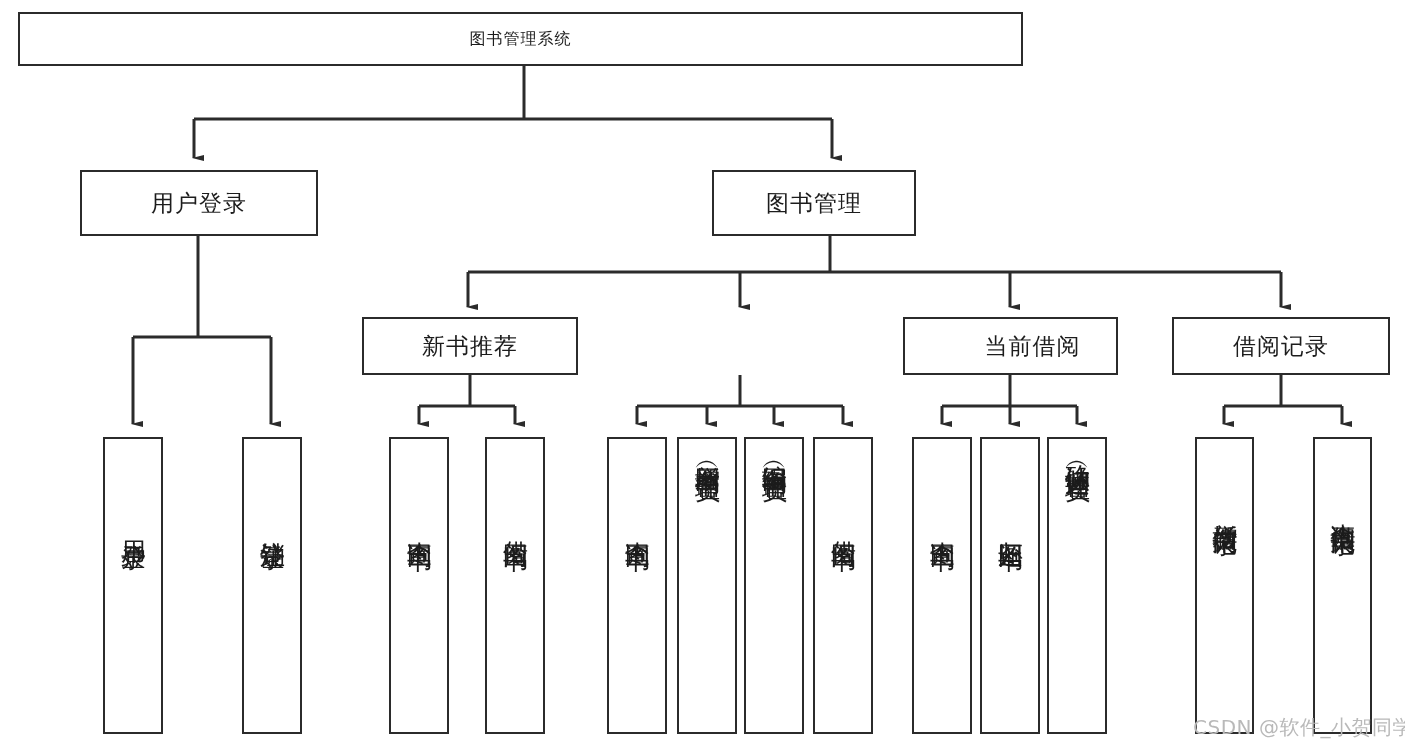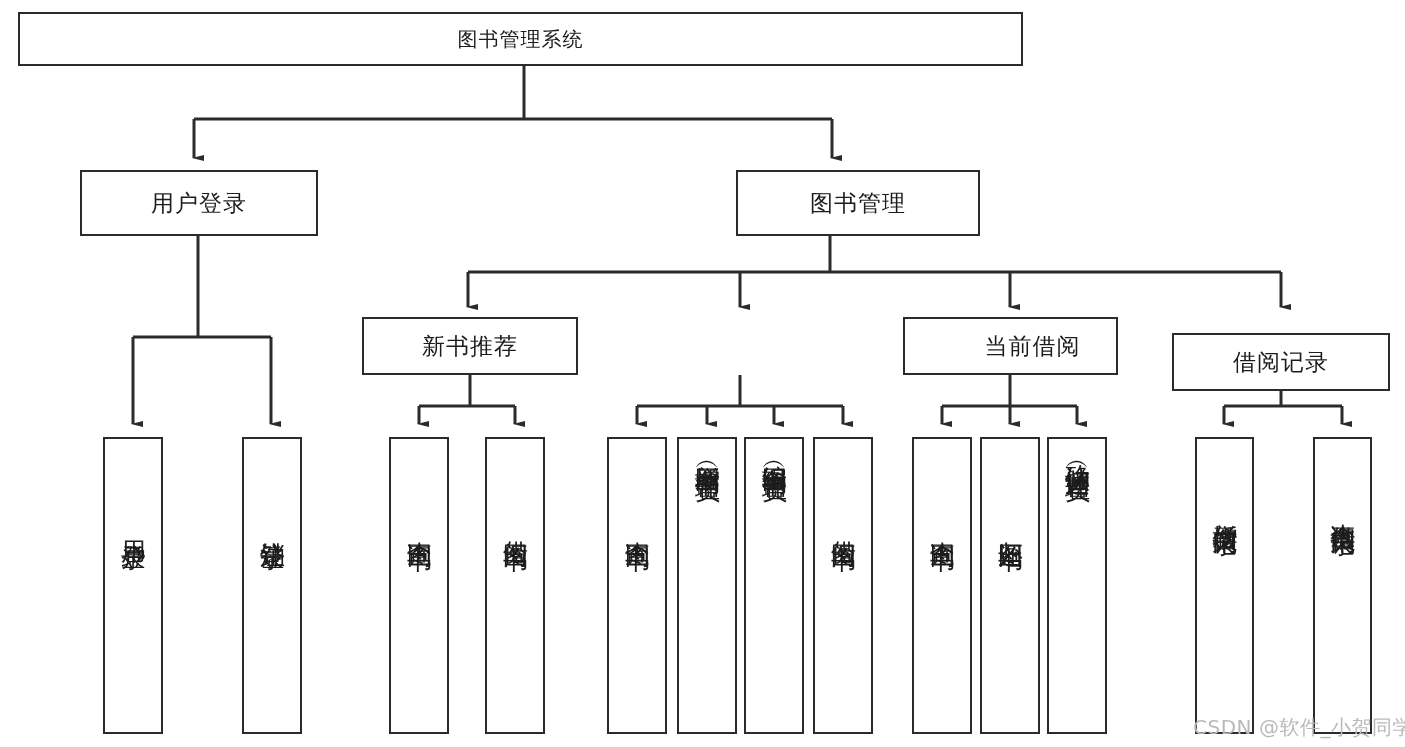--- a/index.html
+++ b/index.html
@@ -33,21 +33,21 @@
     display: flex;
     align-items: center;
     justify-content: center;
     color: #1c1c1c;
   }
   .node.horiz {
     font-size: 23px;
     letter-spacing: 1px;
   }
   .node.root {
-    font-size: 20px;
+    font-size: 16px;
   }
   .node.vert {
     align-items: flex-start;
     justify-content: center;
     padding-top: 4px;
   }
   .node.vert .vlabel {
     writing-mode: vertical-rl;
     text-orientation: upright;
     font-size: 25px;
@@ -128,31 +128,31 @@
     </g>
   </svg>
 
   <div class="node horiz root" style="left:18px; top:12px; width:1005px; height:54px;">
     <span>图书管理系统</span>
   </div>
 
   <div class="node horiz" style="left:80px; top:170px; width:238px; height:66px;">
     <span>用户登录</span>
   </div>
-  <div class="node horiz" style="left:736px; top:170px; width:244px; height:66px;">
+  <div class="node horiz" style="left:712px; top:170px; width:204px; height:66px;">
     <span>图书管理</span>
   </div>
 
   <div class="node horiz" style="left:362px; top:317px; width:216px; height:58px;">
     <span>新书推荐</span>
   </div>
   <div class="node horiz" style="left:903px; top:317px; width:215px; height:58px;padding-left:44px;">
     <span>当前借阅</span>
   </div>
-  <div class="node horiz" style="left:1172px; top:317px; width:218px; height:58px;margin-top:16px;">
+  <div class="node horiz" style="left:1172px; top:317px; width:218px; height:58px;">
     <span>借阅记录</span>
   </div>
 
   <div class="node vert mid" style="left:103px; top:437px; width:60px; height:297px;">
     <span class="vlabel">用户登录</span>
   </div>
   <div class="node vert mid" style="left:242px; top:437px; width:60px; height:297px;">
     <span class="vlabel">注销登录</span>
   </div>
 

